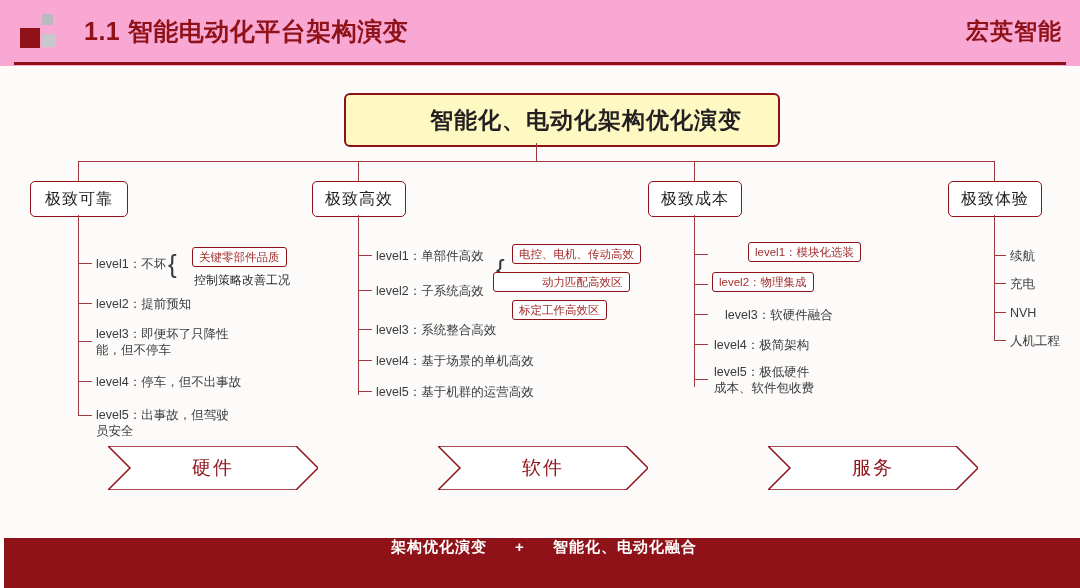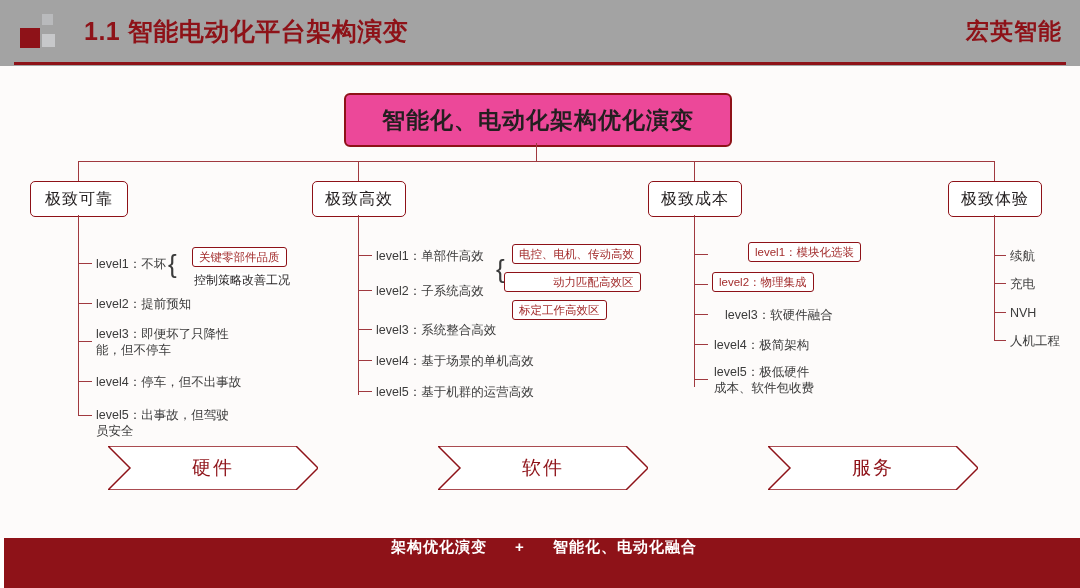--- a/index.html
+++ b/index.html
@@ -19,21 +19,21 @@
     height: 588px;
     background: #ffffff;
   }
 
   
   .header {
     position: absolute;
     left: 0; top: 0;
     width: 1080px;
     height: 66px;
-    background: #a3a3a3;
+    background: #f9a8d4;
   }
   .header-rule {
     position: absolute;
     left: 14px; top: 62px;
     width: 1052px; height: 3px;
     background: #8e1218;
   }
   .logo-squares {
     position: absolute;
     left: 20px; top: 14px;
@@ -85,28 +85,29 @@
     background: #fdfbfa;
   }
 
   
   .root-box {
     position: absolute;
     left: 344px; top: 27px;
     width: 384px; height: 50px;
     border: 2px solid #8e1218;
     border-radius: 6px;
-    background: #ec4899;
+    background: #fef9c3;
     display: flex;
     align-items: center;
     justify-content: center;
     font-size: 23px;
     font-weight: bold;
     color: #231f20;
     letter-spacing: 1px;
+    padding-left: 48px;
   }
 
   
   .ln {
     position: absolute;
     background: #a0393f;
   }
   .ln.h { height: 1px; }
   .ln.v { width: 1px; }
 
@@ -255,21 +256,21 @@
     <div class="ln h" style="left:358px; top:325px; width:14px;"></div>
 
     <div class="lvl" style="left:376px; top:182px; width:140px;">level1：单部件高效</div>
     <div class="lvl" style="left:376px; top:217px; width:140px;">level2：子系统高效</div>
     <div class="lvl" style="left:376px; top:256px; width:160px;">level3：系统整合高效</div>
     <div class="lvl" style="left:376px; top:287px; width:180px;">level4：基于场景的单机高效</div>
     <div class="lvl" style="left:376px; top:318px; width:190px;">level5：基于机群的运营高效</div>
 
     <div class="brace" style="left:496px; top:190px;">{</div>
     <div class="tag" style="left:512px; top:178px;">电控、电机、传动高效</div>
-    <div class="tag" style="left:504px; top:206px;padding-left:48px;">动力匹配高效区</div>
+    <div class="tag" style="left:493px; top:206px;padding-left:48px;">动力匹配高效区</div>
     <div class="tag" style="left:512px; top:234px;">标定工作高效区</div>
 
     <div class="cat-box" style="left:648px; top:115px; width:92px;">极致成本</div>
     <div class="ln v" style="left:694px; top:149px; height:172px;"></div>
 
     <div class="ln h" style="left:694px; top:188px; width:14px;"></div>
     <div class="ln h" style="left:694px; top:218px; width:14px;"></div>
     <div class="ln h" style="left:694px; top:248px; width:14px;"></div>
     <div class="ln h" style="left:694px; top:278px; width:14px;"></div>
     <div class="ln h" style="left:694px; top:313px; width:14px;"></div>

